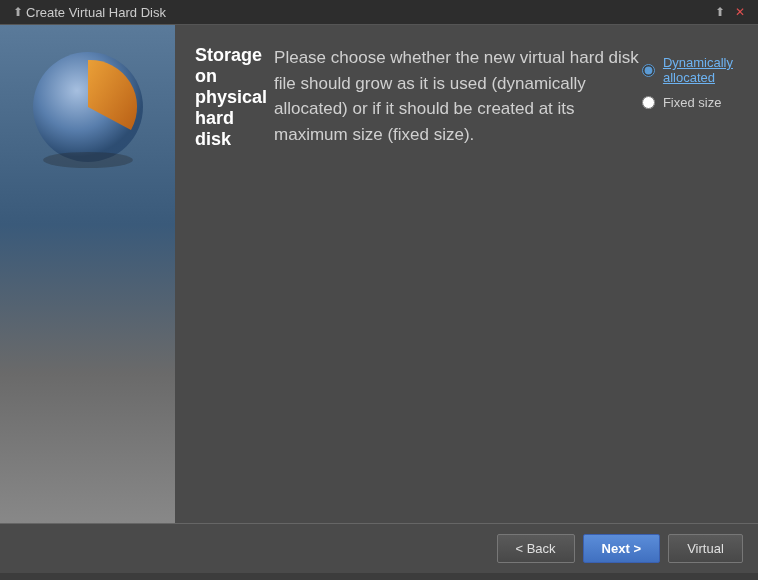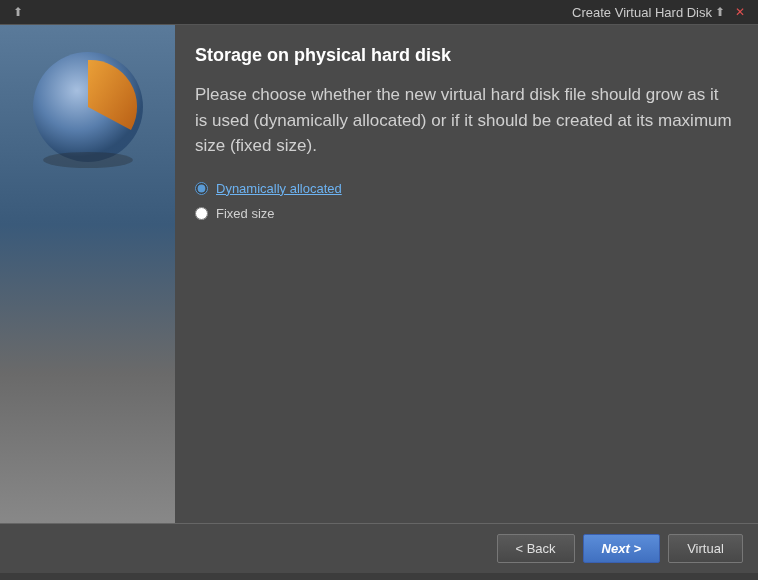--- a/index.html
+++ b/index.html
@@ -29,21 +29,21 @@
       padding: 6px 0;
       font-size: 13px;
       display: flex;
       align-items: center;
       justify-content: space-between;
       padding: 4px 10px;
       border-bottom: 1px solid #555;
     }
     .dialog-titlebar .title-text {
       flex: 1;
-      text-align: right;
+      text-align: left;
       color: #cccccc;
     }
     .titlebar-icons {
       display: flex;
       gap: 4px;
     }
     .titlebar-icon {
       width: 16px;
       height: 16px;
       display: flex;
@@ -84,21 +84,21 @@
       width: 130px;
       height: 130px;
     }
 
     
     .right-panel {
       flex: 1;
       padding: 20px 25px 15px 20px;
       background: #4a4a4a;
       display: flex;
-      flex-direction: column;
+      flex-direction: row;
       overflow-y: auto;
     }
 
     .section-title {
       font-size: 18px;
       font-weight: bold;
       color: #ffffff;
       margin-bottom: 16px;
     }
 
@@ -168,21 +168,20 @@
       background: linear-gradient(to bottom, #5a5a5a, #484848);
       color: #e0e0e0;
       border-color: #777;
     }
 
     .btn-primary {
       background: linear-gradient(to bottom, #5b8dd9, #4070c0);
       color: #ffffff;
       border-color: #3a60b0;
       font-weight: bold;
-      font-style: italic;
     }
   </style>
 </head>
 <body>
 
 <div class="outer-window">
 
   <div class="dialog-titlebar">
     <div class="titlebar-icons">
       <div class="titlebar-icon">⬆</div>

